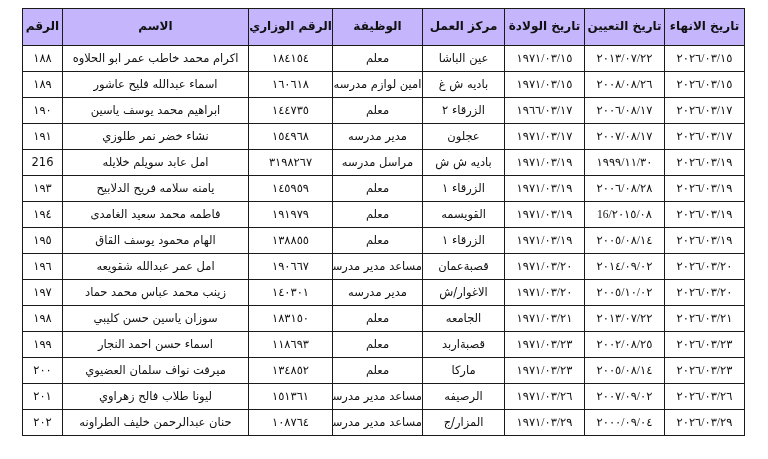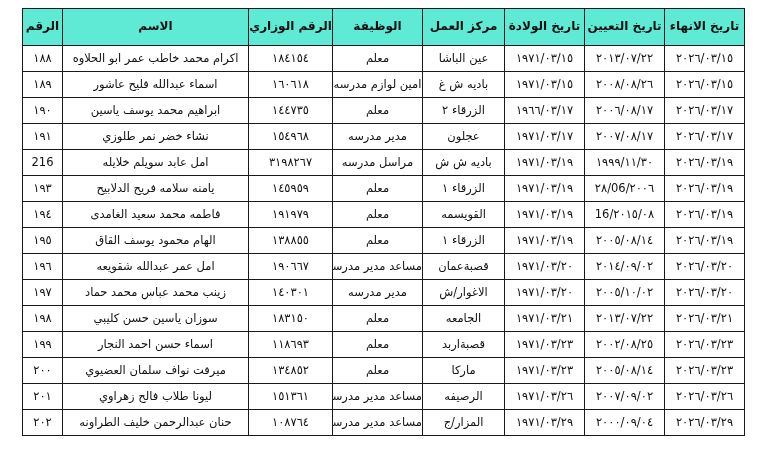--- a/index.html
+++ b/index.html
@@ -37,38 +37,38 @@
     text-align: center;
     vertical-align: middle;
     padding: 0;
     height: 25px;
     font-size: 11.5px;
     line-height: 1.1;
     white-space: nowrap;
     overflow: hidden;
   }
   table.roster thead th {
-    background: #5eead4;
+    background: #c4b5fd;
     font-weight: bold;
     height: 36px;
     font-size: 12px;
   }
   
   col.c-serial   { width: 40px; }
   col.c-name     { width: 186px; }
   col.c-minnum   { width: 84px; }
   col.c-job      { width: 90px; }
   col.c-center   { width: 82px; }
   col.c-birth    { width: 80px; }
   col.c-appoint  { width: 80px; }
   col.c-end      { width: 80px; }
 
   td.name { font-size: 12px; margin-left: 40px; }
   td.serial { font-size: 12px; margin-top: 34px; }
-  td.num, td.date { font-size: 12px; letter-spacing: 0px; }
+  td.num, td.date { font-size: 12px; letter-spacing: 0px; font-family: Liberation Serif, serif; }
   td.job, td.center { font-size: 11.5px; }
 </style>
 </head>
 <body>
 
 <div class="sheet">
   <table class="roster">
     <colgroup>
       <col class="c-end">
       <col class="c-appoint">
@@ -137,21 +137,21 @@
         <td class="date">١٩٩٩/١١/٣٠</td>
         <td class="date">١٩٧١/٠٣/١٩</td>
         <td class="center">باديه ش ش</td>
         <td class="job">مراسل مدرسه</td>
         <td class="num">٣١٩٨٢٦٧</td>
         <td class="name">امل عابد سويلم خلايله</td>
         <td class="serial">216</td>
       </tr>
       <tr>
         <td class="date">٢٠٢٦/٠٣/١٩</td>
-        <td class="date">٢٠٠٦/06/٢٨</td>
+        <td class="date">٢٠٠٦/٠٨/٢٨</td>
         <td class="date">١٩٧١/٠٣/١٩</td>
         <td class="center">الزرقاء ١</td>
         <td class="job">معلم</td>
         <td class="num">١٤٥٩٥٩</td>
         <td class="name">يامنه سلامه فريح الدلابيح</td>
         <td class="serial">١٩٣</td>
       </tr>
       <tr>
         <td class="date">٢٠٢٦/٠٣/١٩</td>
         <td class="date">٢٠١٥/٠٨/16</td>

